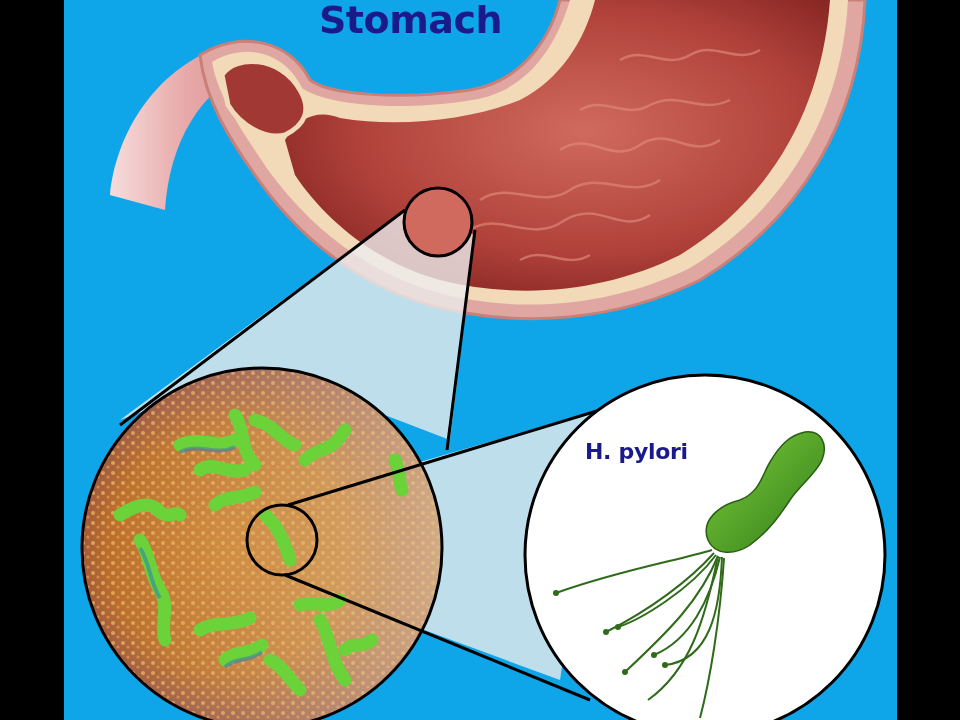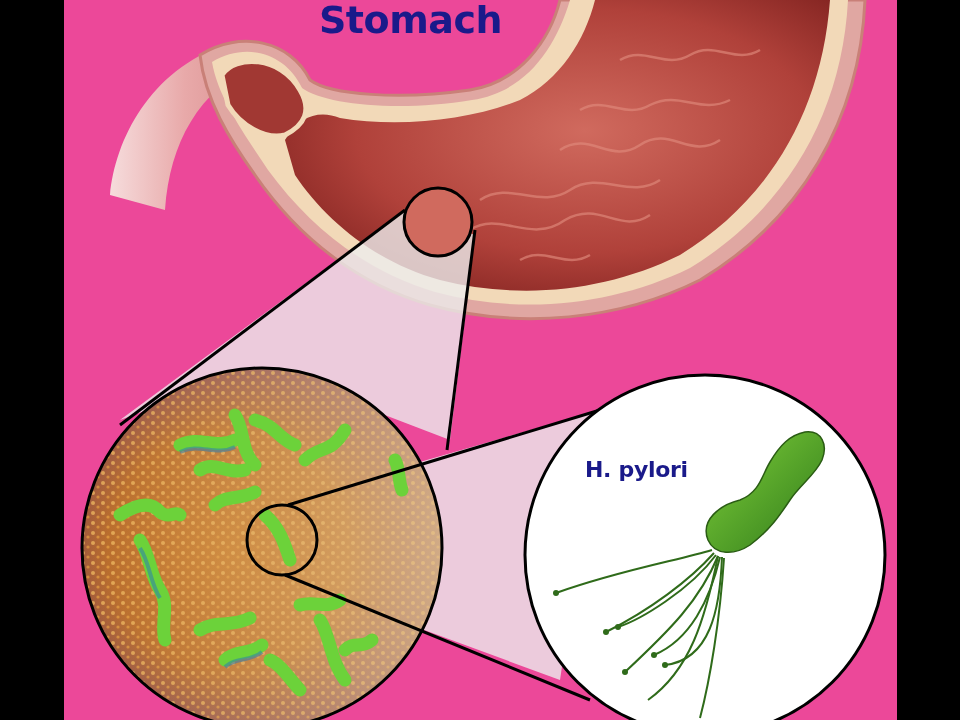--- a/index.html
+++ b/index.html
@@ -1,24 +1,24 @@
 <!DOCTYPE html>
 <html><head>
 <meta charset="utf-8">
 <style>
   html, body { margin: 0; padding: 0; }
   body { width: 960px; height: 720px; background: #000; position: relative; overflow: hidden; }
   .letterbox { position: absolute; top: 0; height: 720px; background: #000; }
   .letterbox.left { left: 0; width: 64px; }
   .letterbox.right { left: 897px; width: 63px; }
-  .canvas { position: absolute; left: 64px; top: 0; width: 833px; height: 720px; background: #ec4899; overflow: hidden; }
+  .canvas { position: absolute; left: 64px; top: 0; width: 833px; height: 720px; background: #0ea5e9; overflow: hidden; }
   svg.art { position: absolute; left: 0; top: 0; }
   .label { position: absolute; font-family: "DejaVu Sans", sans-serif; font-weight: bold; color: #1a1a8a; white-space: nowrap; }
   .title { left: 255px; top: -2px; font-size: 38px; letter-spacing: -0.5px; }
-  .sub { left: 521px; top: 457px; font-size: 22px; letter-spacing: -0.3px; }
+  .sub { left: 521px; top: 439px; font-size: 22px; letter-spacing: -0.3px; }
 </style>
 </head>
 <body>
 
 <div class="letterbox left"></div>
 <div class="letterbox right"></div>
 
 <div class="canvas">
   <svg class="art" width="833" height="720" viewBox="64 0 833 720">
     <defs>

